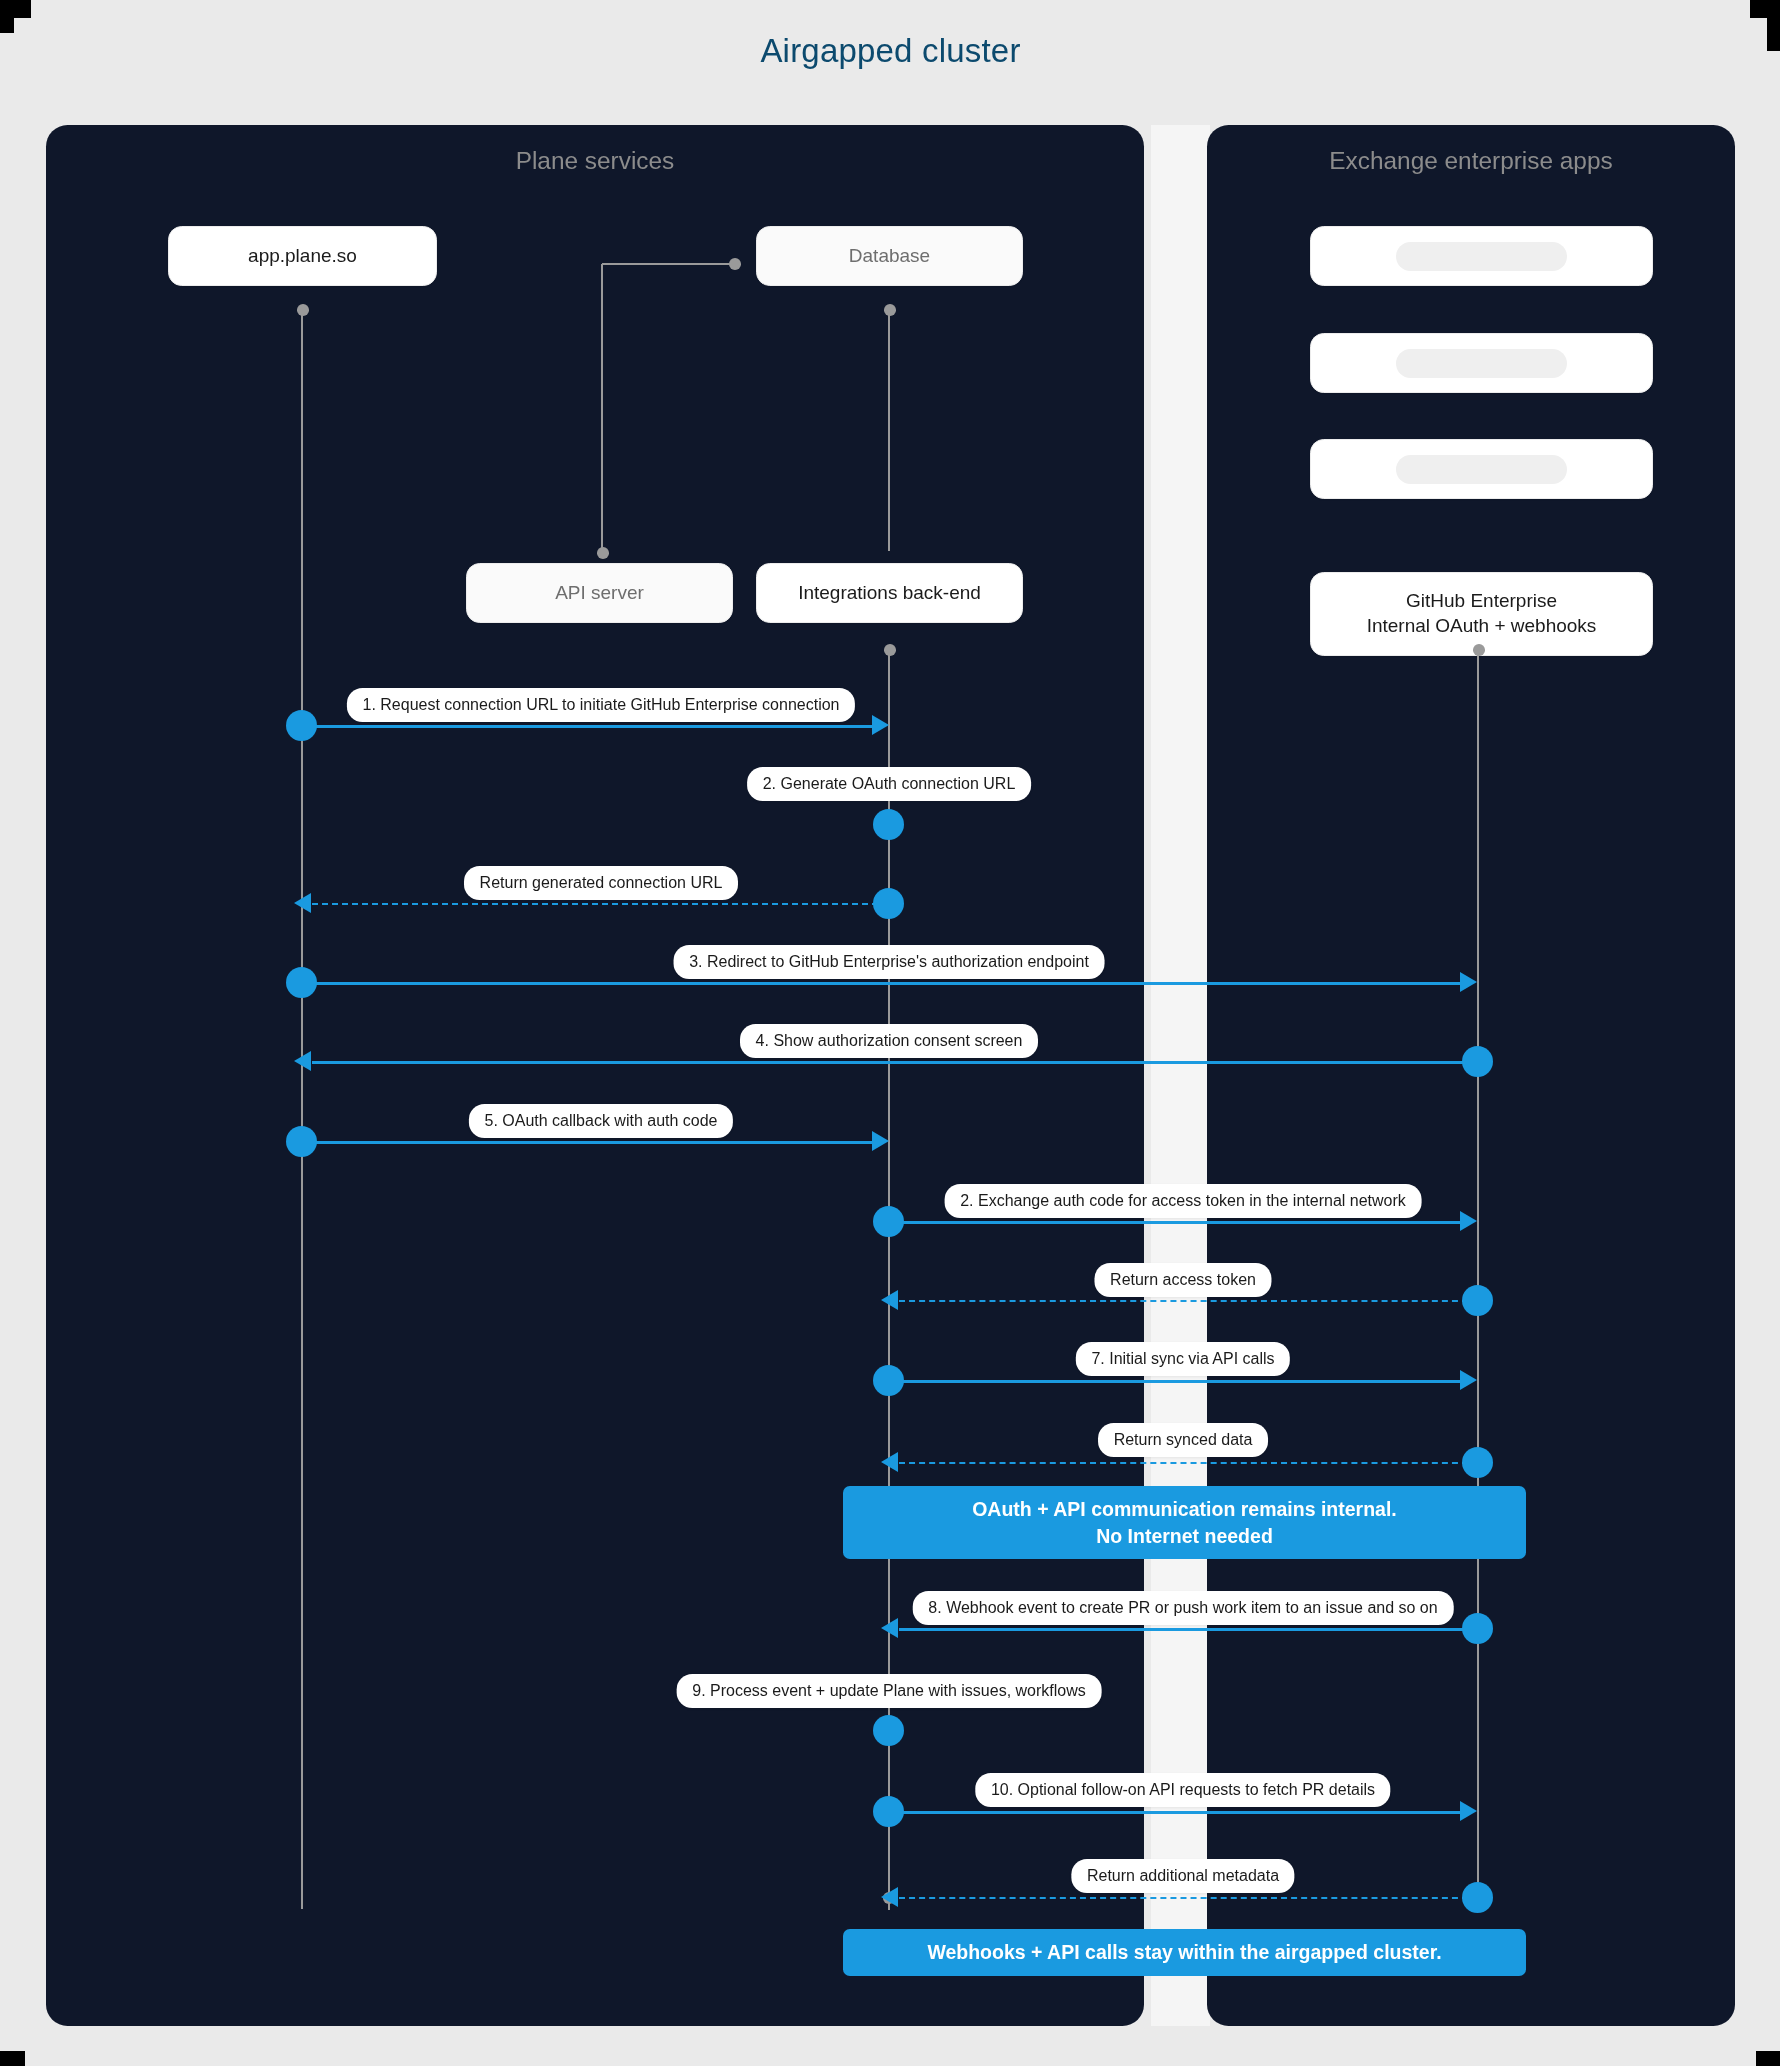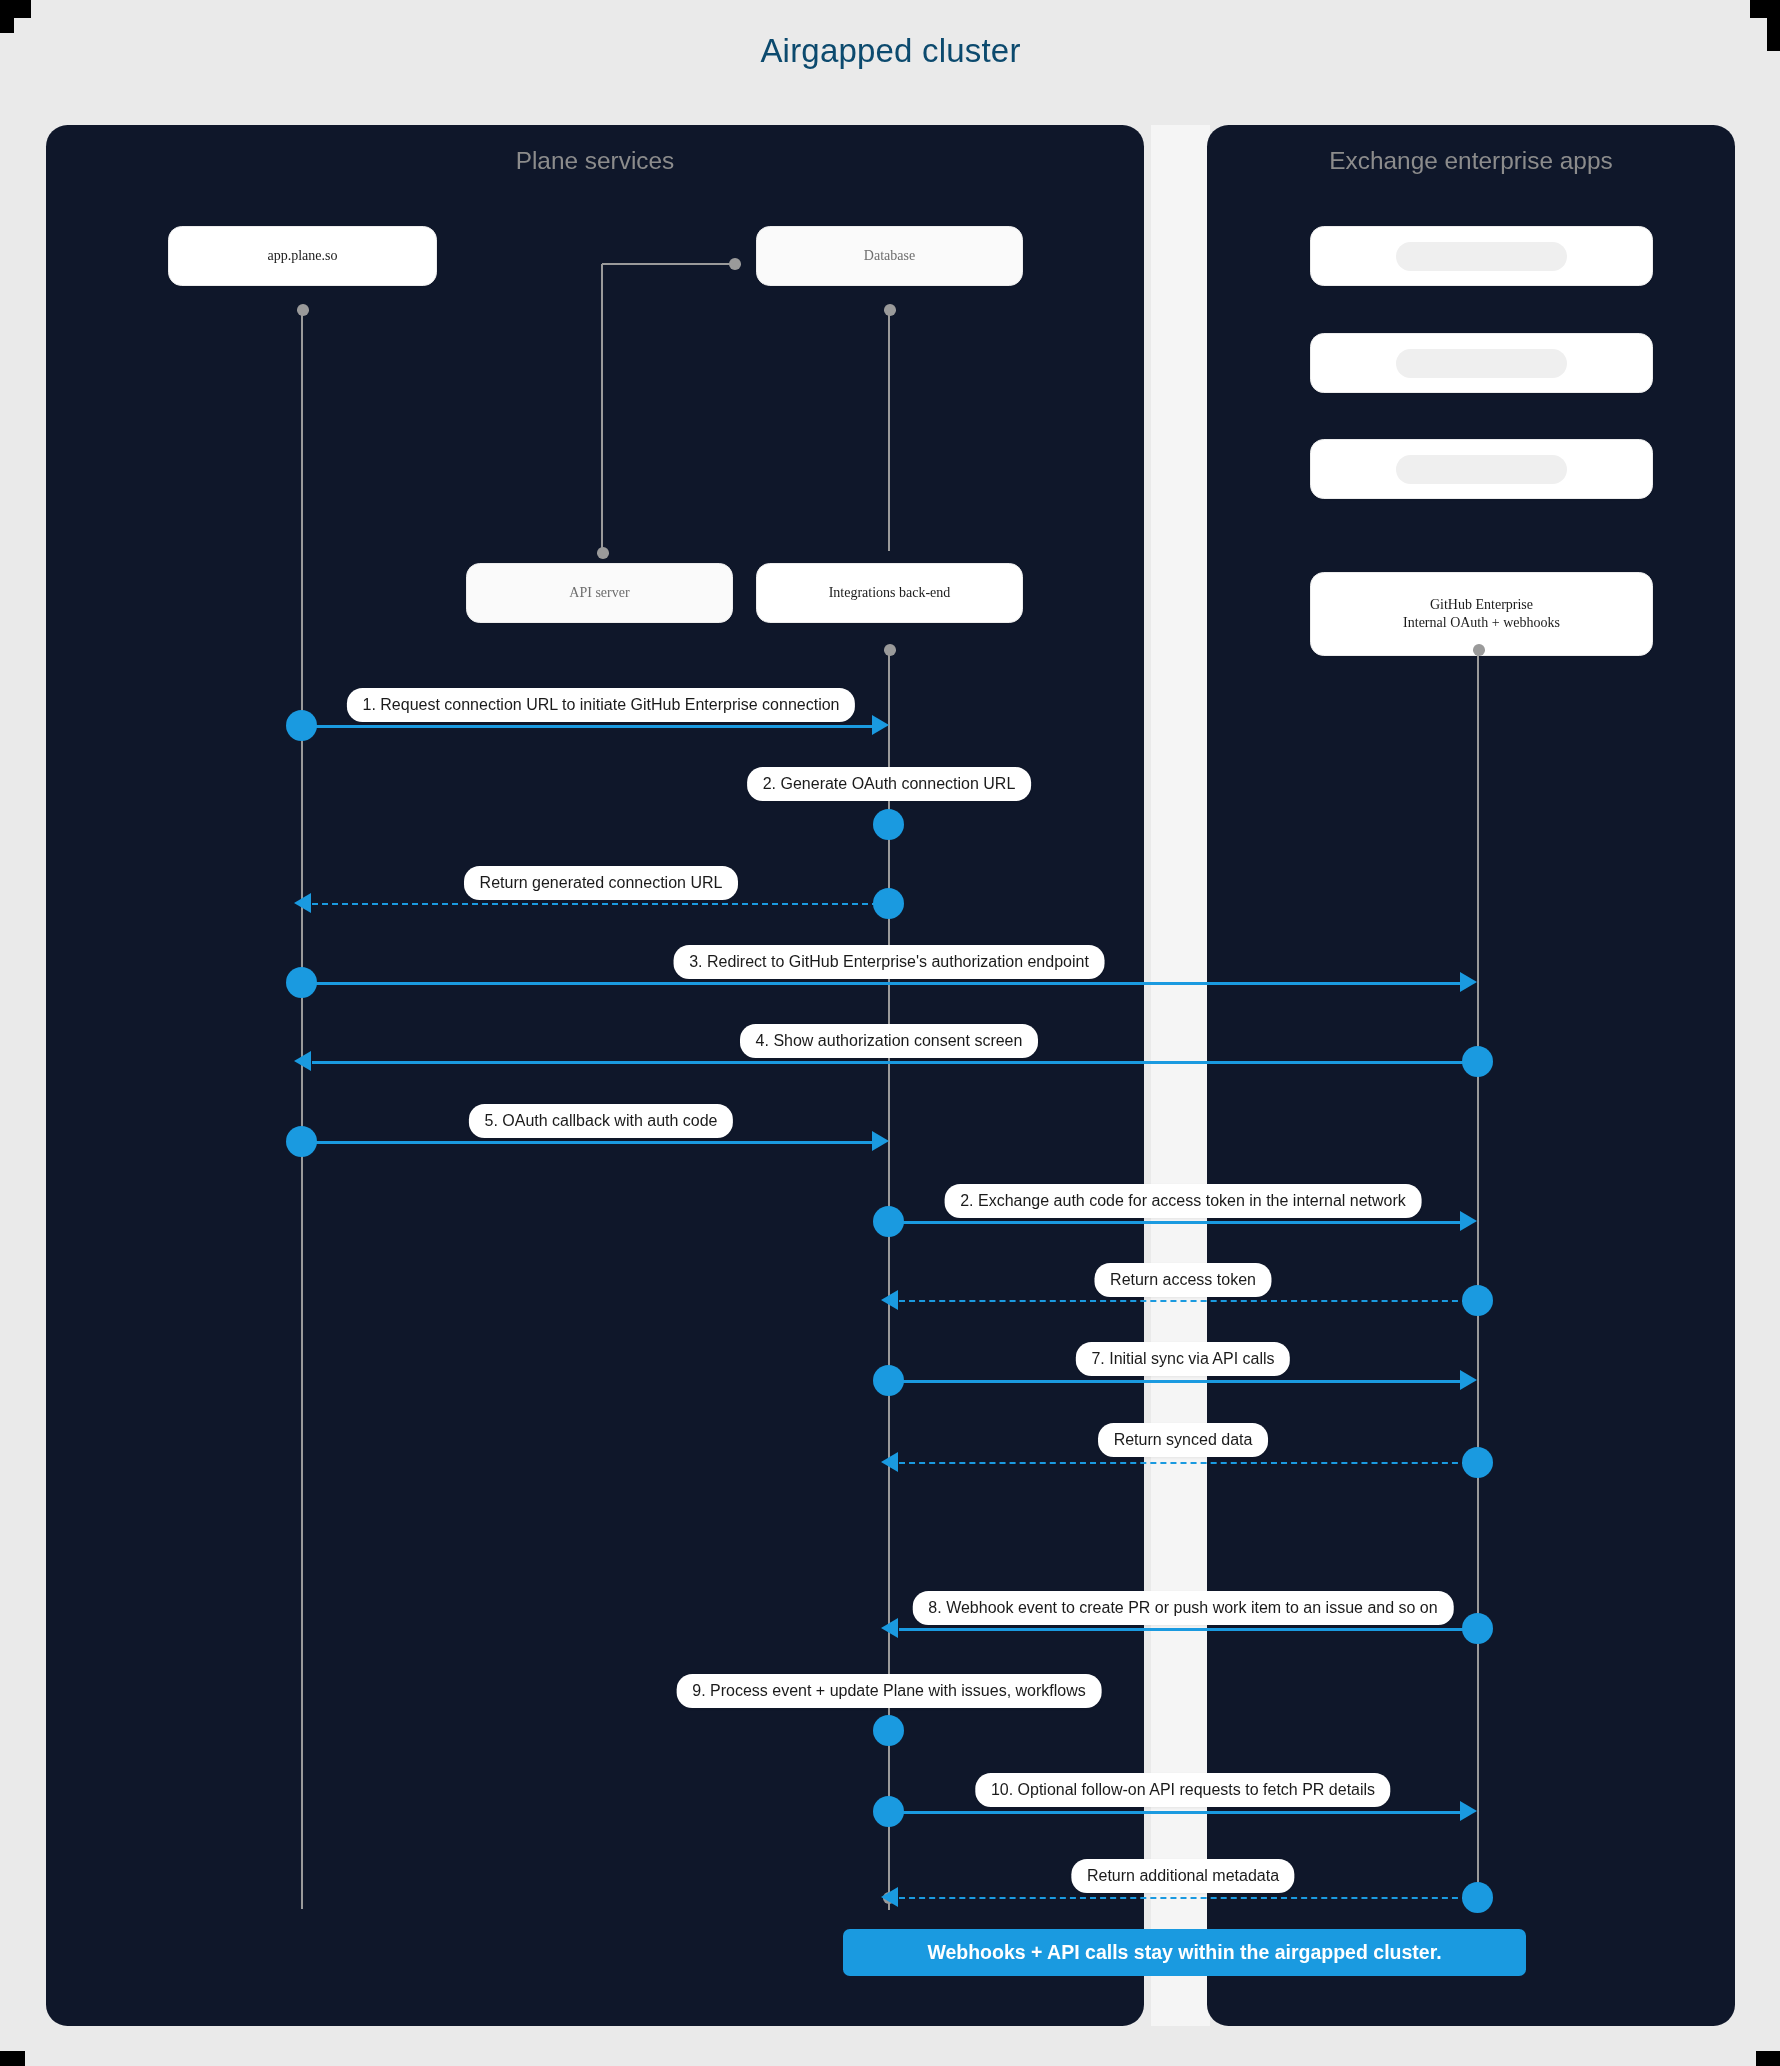--- a/index.html
+++ b/index.html
@@ -45,24 +45,23 @@
   .light-band{
     position:absolute;left:1151px;top:125px;width:59px;height:1901px;
     background:#f5f5f5;
   }
 
   
   .node{
     position:absolute;background:#ffffff;border:1px solid #ececec;
     border-radius:13.7px;box-sizing:border-box;
     display:flex;align-items:center;justify-content:center;
-    text-align:center;color:#1b1b1b;font-size:14px;line-height:1.3;
+    text-align:center;color:#1b1b1b;font-size:19px;line-height:1.3;
     box-shadow:0 1px 2px rgba(0,0,0,.04);
     padding:5.9px 11.7px;
-    font-family:Liberation Serif, serif;
   }
   .node.muted{background:#fafafa;color:#6e6e6e;}
   .node.ph{background:#ffffff;}
   .ph-bar{
     width:54%;height:29px;border-radius:14.6px;background:#efefef;
   }
 
   
   .lifeline{position:absolute;width:2px;background:#9a9a9a;}
   .lifedot{
@@ -214,20 +213,24 @@
   <div class="msg-label" style="left:1183px;top:1342px;">7. Initial sync via API calls</div>
   <div class="msg-origin" style="left:889px;top:1381px;"></div>
   <div class="msg-line" style="left:889px;top:1380px;width:578px;"></div>
   <div class="arrowhead right" style="left:1460px;top:1381px;"></div>
 
   <div class="msg-label" style="left:1183px;top:1423px;">Return synced data</div>
   <div class="msg-origin" style="left:1478px;top:1463px;"></div>
   <div class="msg-line dashed" style="left:899px;top:1462px;width:569px;"></div>
   <div class="arrowhead left" style="left:899px;top:1463px;"></div>
 
+  <div class="note" style="left:843px;top:1486px;width:683px;height:73px;flex-direction:column;">
+    <div>OAuth + API communication remains internal.</div>
+    <div>No Internet needed</div>
+  </div>
 
   <div class="msg-label" style="left:1183px;top:1591px;">8. Webhook event to create PR  or push work item to an issue  and so on</div>
   <div class="msg-origin" style="left:1478px;top:1629px;"></div>
   <div class="msg-line" style="left:899px;top:1628px;width:569px;"></div>
   <div class="arrowhead left" style="left:899px;top:1629px;"></div>
 
   <div class="msg-label" style="left:889px;top:1674px;">9. Process event + update Plane with issues, workflows</div>
   <div class="msg-origin" style="left:889px;top:1731px;"></div>
 
   <div class="msg-label" style="left:1183px;top:1773px;">10. Optional follow-on API requests to fetch PR details</div>

